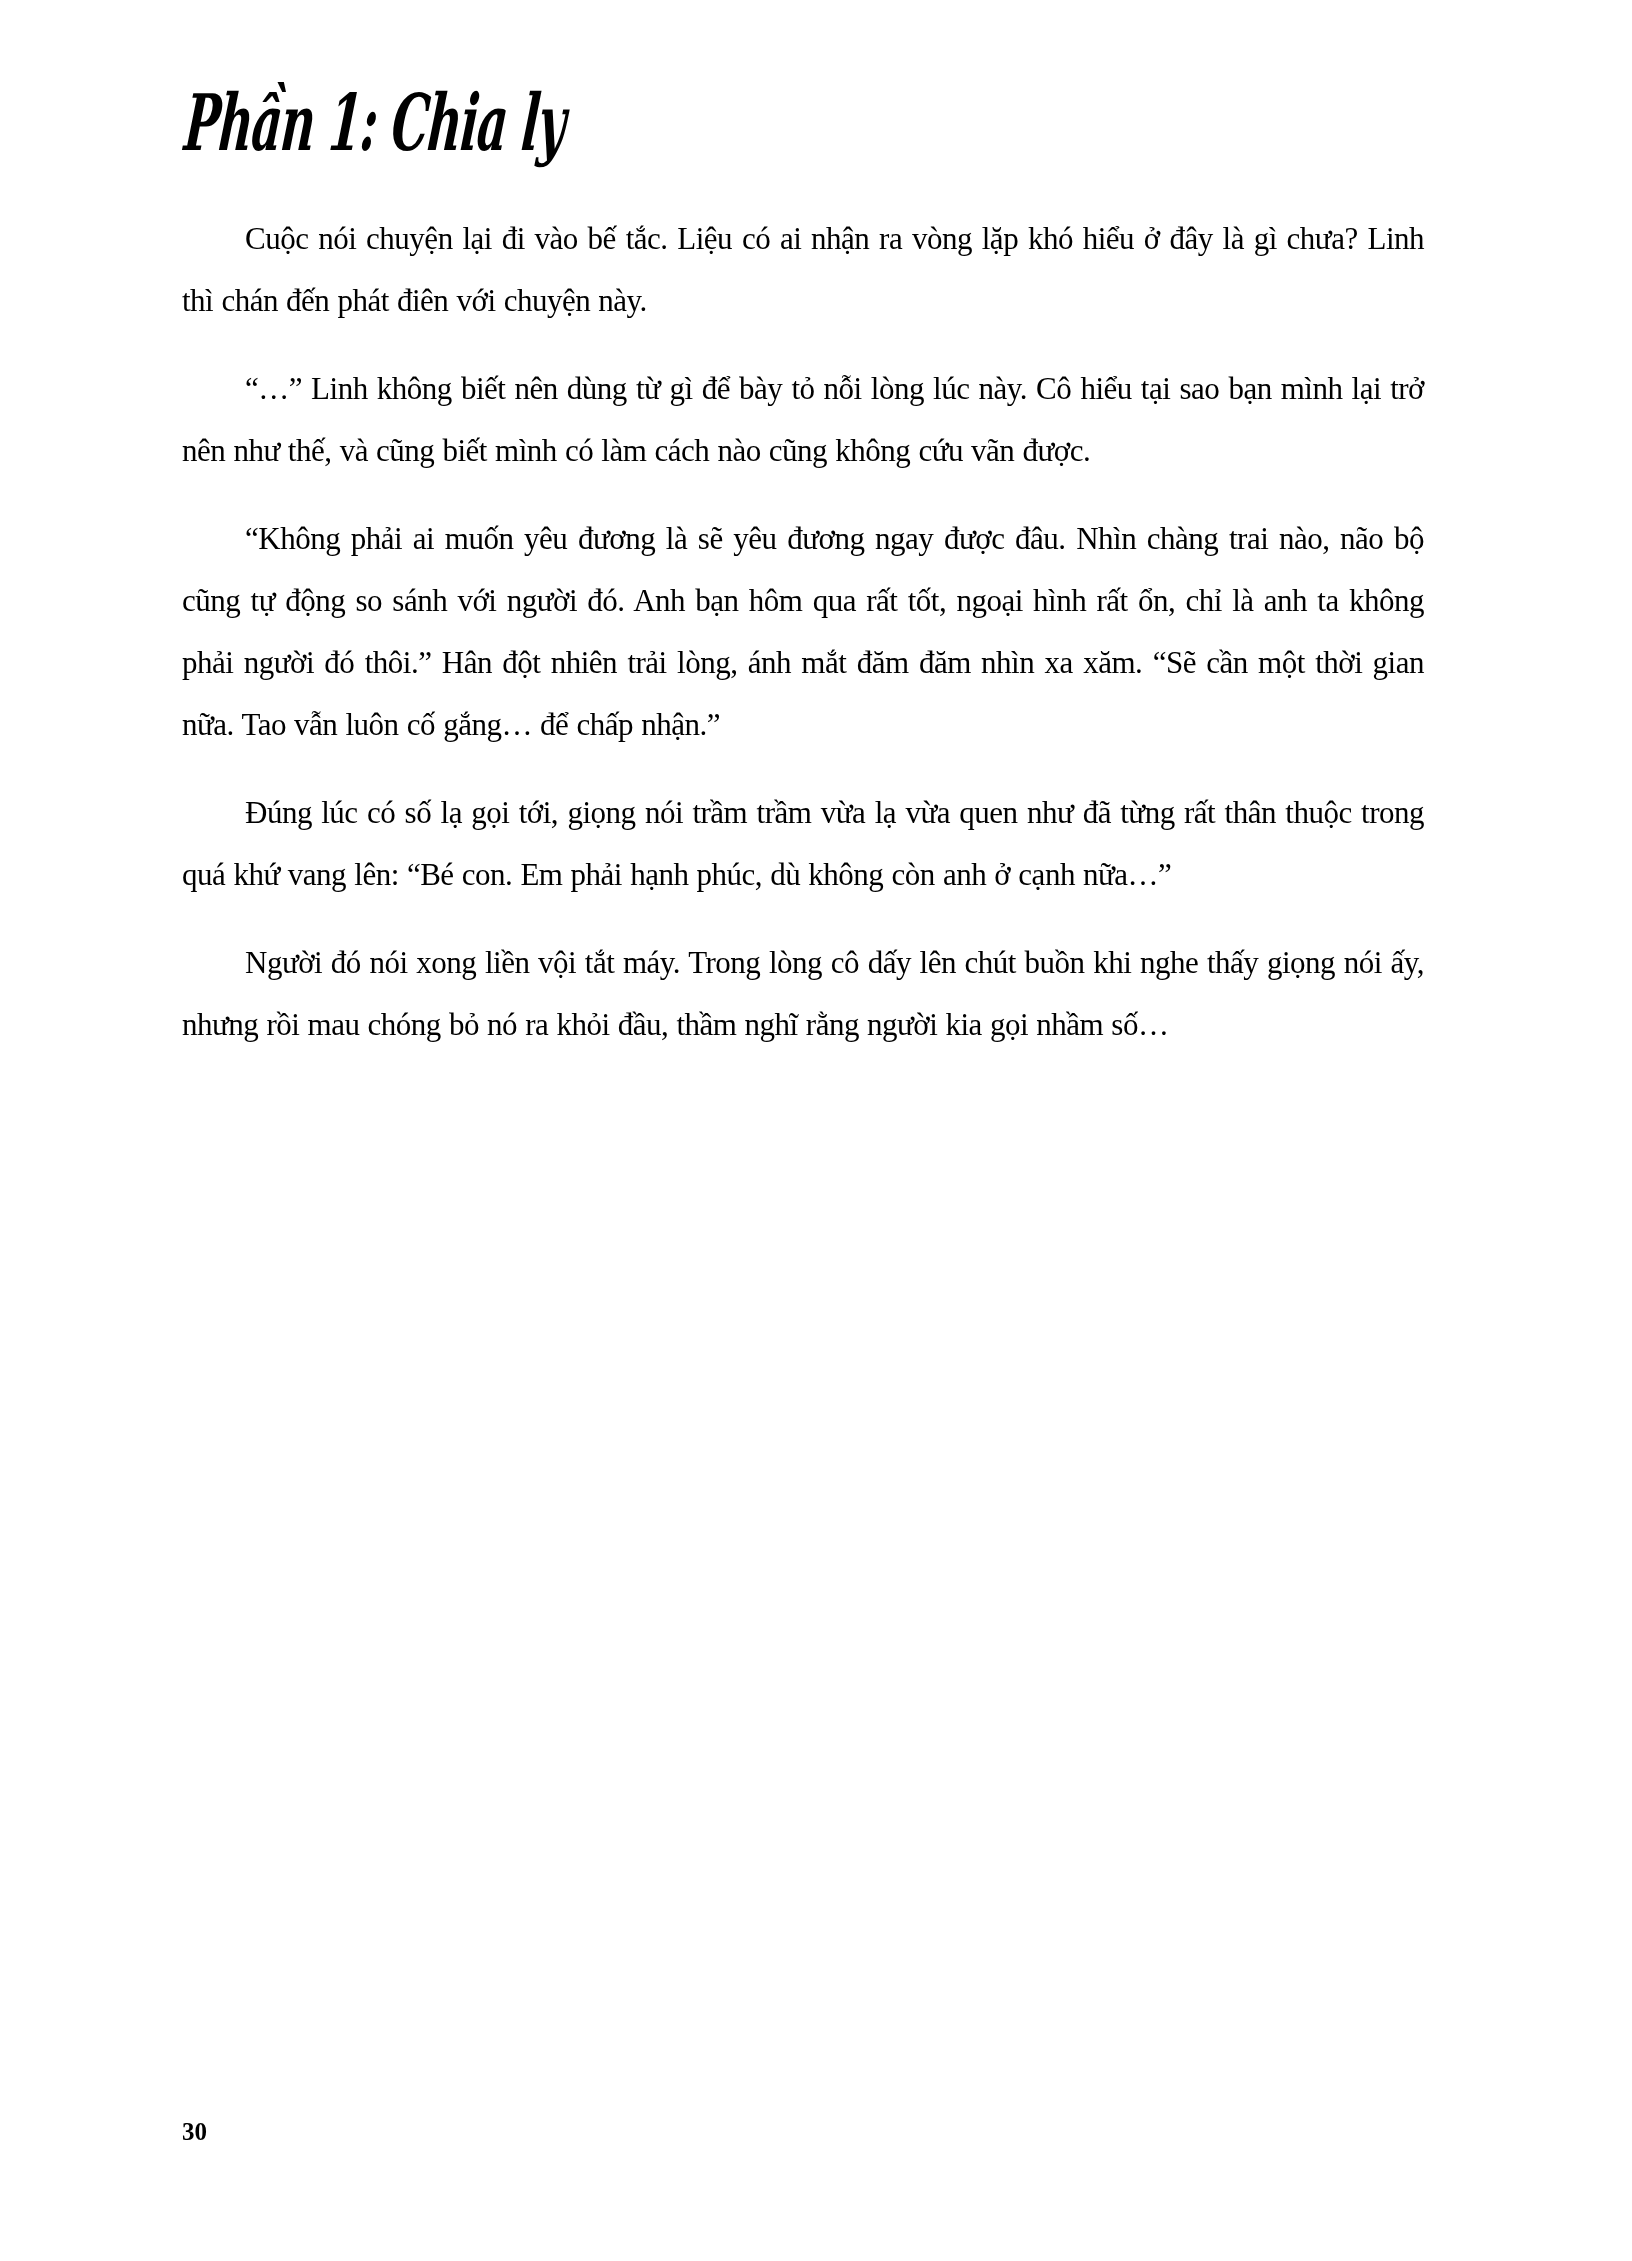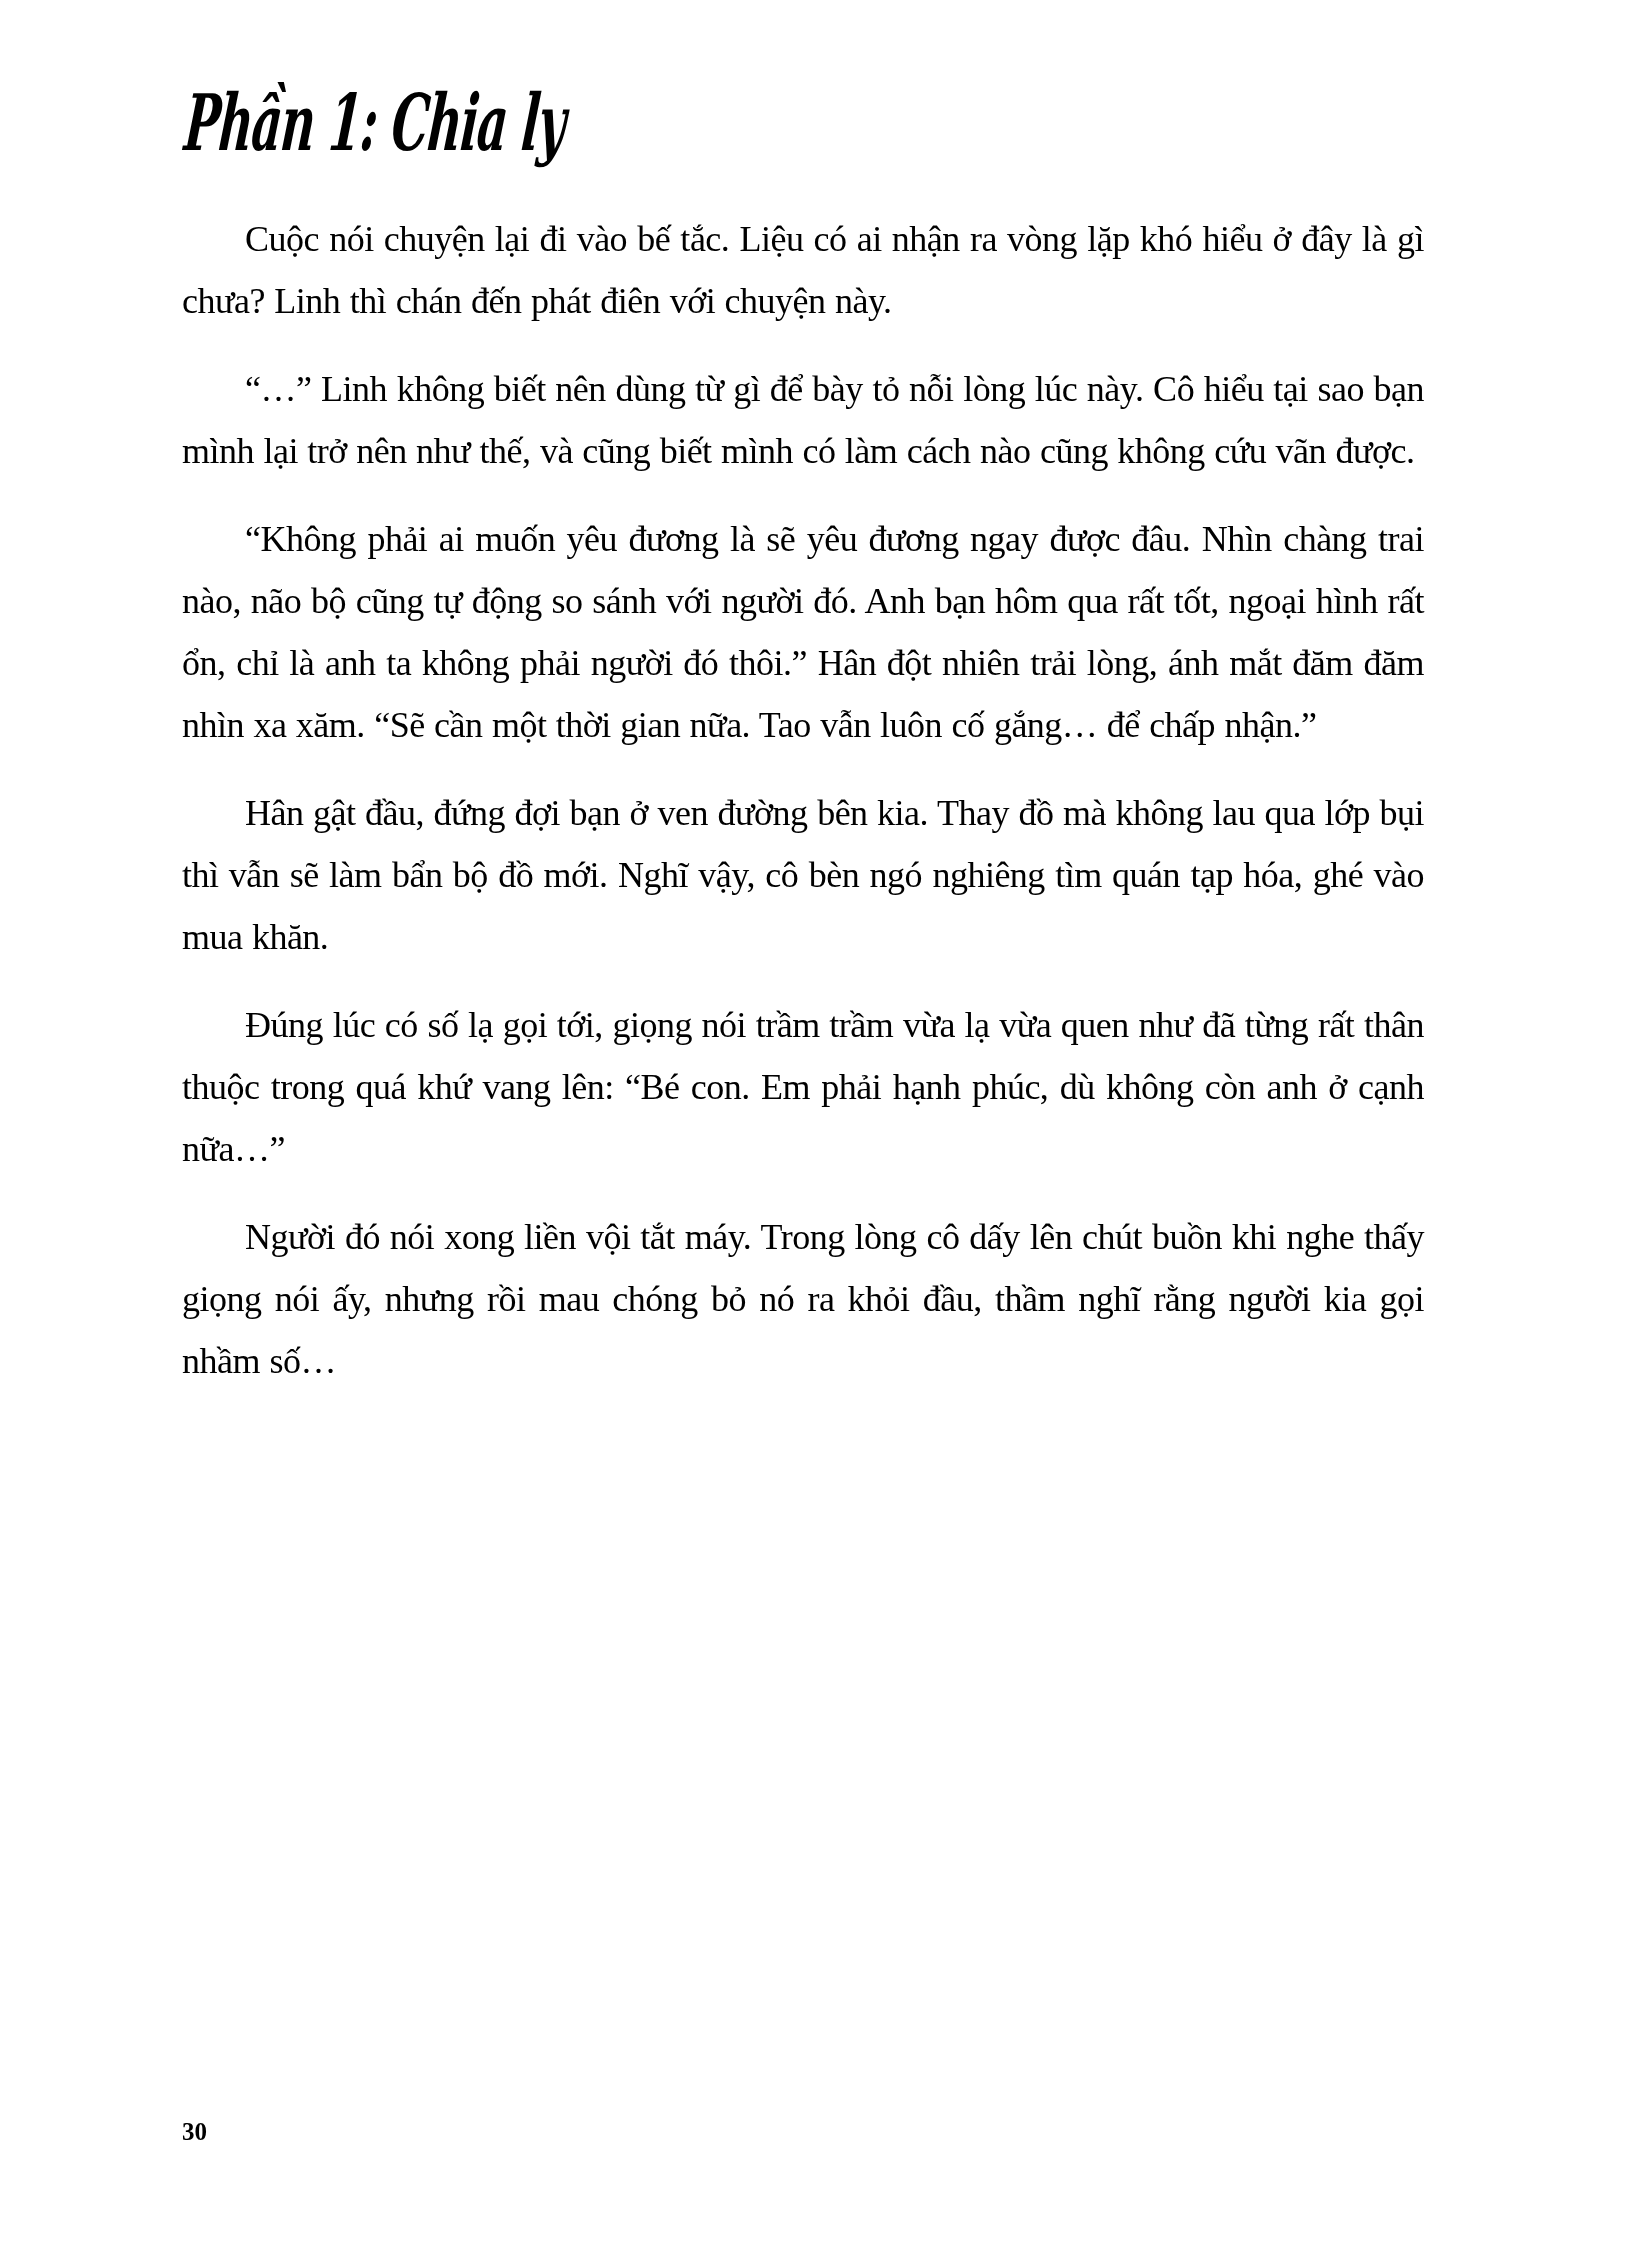--- a/index.html
+++ b/index.html
@@ -28,21 +28,21 @@
     white-space: nowrap;
     transform: scaleX(0.60) skewX(-8deg);
     transform-origin: left top;
     letter-spacing: -1.9px;
   }
   .body-text {
     position: absolute;
     left: 182px;
     top: 208px;
     width: 1242px;
-    font-size: 36px;
+    font-size: 31px;
     line-height: 62px;
     text-align: justify;
     letter-spacing: -0.5px;
     word-spacing: 0.9px;
   }
   .body-text p {
     margin: 0 0 26px 0;
     text-indent: 63px;
   }
   .body-text p:last-child {
@@ -63,21 +63,20 @@
 <body>
 
 <div class="page">
 
   <div class="running-header">Phần 1: Chia ly</div>
 
   <div class="body-text">
     <p>Cuộc nói chuyện lại đi vào bế tắc. Liệu có ai nhận ra vòng lặp khó hiểu ở đây là gì chưa? Linh thì chán đến phát điên với chuyện này.</p>
     <p>“…” Linh không biết nên dùng từ gì để bày tỏ nỗi lòng lúc này. Cô hiểu tại sao bạn mình lại trở nên như thế, và cũng biết mình có làm cách nào cũng không cứu vãn được.</p>
     <p>“Không phải ai muốn yêu đương là sẽ yêu đương ngay được đâu. Nhìn chàng trai nào, não bộ cũng tự động so sánh với người đó. Anh bạn hôm qua rất tốt, ngoại hình rất ổn, chỉ là anh ta không phải người đó thôi.” Hân đột nhiên trải lòng, ánh mắt đăm đăm nhìn xa xăm. “Sẽ cần một thời gian nữa. Tao vẫn luôn cố gắng… để chấp nhận.”</p>
-    <p>Hân gật đầu, đứng đợi bạn ở ven đường bên kia. Thay đồ mà không lau qua lớp bụi thì vẫn sẽ làm bẩn bộ đồ mới. Nghĩ vậy, cô bèn ngó nghiêng tìm quán tạp hóa, ghé vào mua khăn.</p>
     <p>Đúng lúc có số lạ gọi tới, giọng nói trầm trầm vừa lạ vừa quen như đã từng rất thân thuộc trong quá khứ vang lên: “Bé con. Em phải hạnh phúc, dù không còn anh ở cạnh nữa…”</p>
     <p>Người đó nói xong liền vội tắt máy. Trong lòng cô dấy lên chút buồn khi nghe thấy giọng nói ấy, nhưng rồi mau chóng bỏ nó ra khỏi đầu, thầm nghĩ rằng người kia gọi nhầm số…</p>
   </div>
 
   <div class="page-number">30</div>
 
 </div>
 
 
 </body></html>

